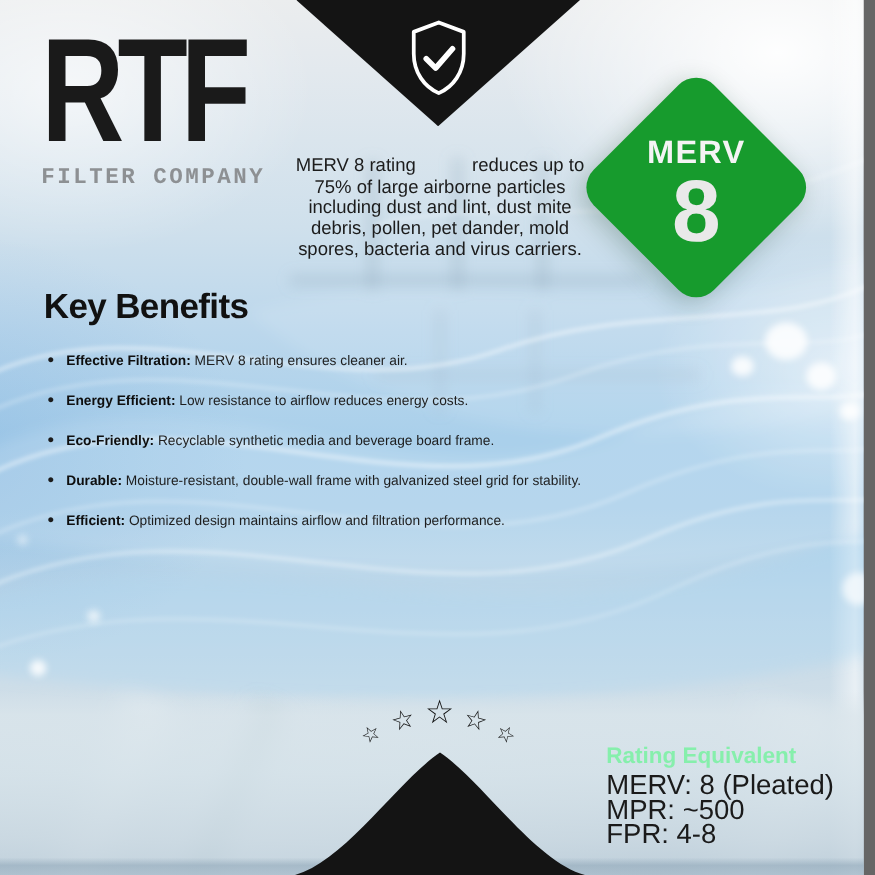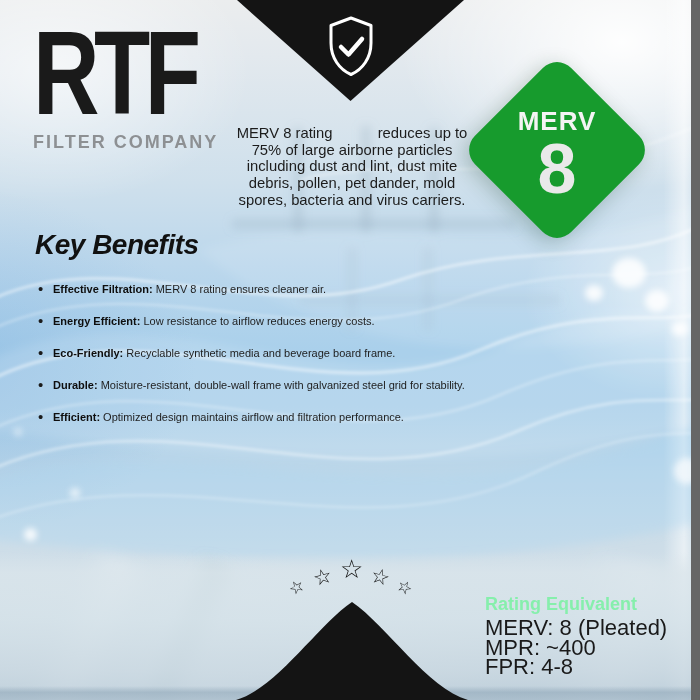--- a/index.html
+++ b/index.html
@@ -26,21 +26,21 @@
   .bottom-wash{position:absolute;left:0;top:552px;width:700px;height:148px;
     background:linear-gradient(180deg,rgba(216,227,234,0) 0%,rgba(218,229,235,.75) 14%,rgba(213,226,233,.85) 45%,rgba(203,217,226,.85) 80%,rgba(193,209,220,.8) 100%);}
   .bottom-edge{position:absolute;left:0;top:686px;width:700px;height:14px;
     background:linear-gradient(180deg,rgba(152,175,192,0) 0%,rgba(140,164,182,.55) 45%,rgba(156,178,194,.5) 100%);}
   
   .layer{position:absolute;z-index:5;}
   
   .brand{left:33px;top:24px;}
   .brand-name{font-size:118px;line-height:.84;font-weight:700;color:#1a1a1a;
     letter-spacing:-.06em;transform:scaleX(.78);transform-origin:left top;}
-  .brand-tagline{margin-top:9px;font-size:18px;font-weight:700;letter-spacing:2px;color:#8d9093;}
+  .brand-tagline{margin-top:9px;font-size:18px;font-weight:700;letter-spacing:2px;color:#8d9093;font-family:Liberation Mono, monospace;}
   
   .ribbon{left:237px;top:0;width:227px;height:101px;background:#141414;
     clip-path:polygon(0 0,100% 0,50% 100%);}
   .shield{position:absolute;left:50%;top:15px;transform:translateX(-50%);}
   
   .intro{left:224px;top:110px;width:256px;text-align:center;
     font-size:14.8px;line-height:16.7px;color:#1c1c1c;font-weight:400;}
   .intro .u{text-decoration-thickness:1.3px;text-underline-offset:3px;margin-left:41px;}
   
   .badge{left:489px;top:82px;width:136px;height:136px;background:#179b2d;
@@ -140,21 +140,21 @@
 
   <p class="layer intro"><span>MERV 8 rating </span><span class="u">reduces up to 75%</span><span> of large airborne particles including dust and lint, dust mite debris, pollen, pet dander, mold spores, bacteria and virus carriers.</span></p>
 
   <div class="layer badge">
     <div class="badge-inner">
       <div class="badge-top">MERV</div>
       <div class="badge-num">8</div>
     </div>
   </div>
 
-  <h2 class="layer kb-heading" style="margin:0;font-style:italic;">Key Benefits</h2>
+  <h2 class="layer kb-heading" style="margin:0;">Key Benefits</h2>
   <ul class="layer benefits-list">
     <li class="benefit"><b>Effective Filtration:</b><span> MERV 8 rating ensures cleaner air.</span></li>
     <li class="benefit"><b>Energy Efficient:</b><span> Low resistance to airflow reduces energy costs.</span></li>
     <li class="benefit"><b>Eco-Friendly:</b><span> Recyclable synthetic media and beverage board frame.</span></li>
     <li class="benefit"><b>Durable:</b><span> Moisture-resistant, double-wall frame with galvanized steel grid for stability.</span></li>
     <li class="benefit"><b>Efficient:</b><span> Optimized design maintains airflow and filtration performance.</span></li>
   </ul>
 
   <div class="layer stars">
     <span class="star s1">☆</span>
@@ -164,17 +164,17 @@
     <span class="star s5">☆</span>
   </div>
 
   <svg class="layer mountain" viewBox="0 0 232 103">
     <path d="M0,103 C40,92 82,28 116,5 C150,28 192,92 232,103 Z" fill="#141414"></path>
   </svg>
 
   <div class="layer rating">
     <div class="rating-title">Rating Equivalent</div>
     <div class="rating-line">MERV: 8 (Pleated)</div>
-    <div class="rating-line">MPR: ~400</div>
+    <div class="rating-line">MPR: ~500</div>
     <div class="rating-line">FPR: 4-8</div>
   </div>
 
 </div>
 
 </body></html>

